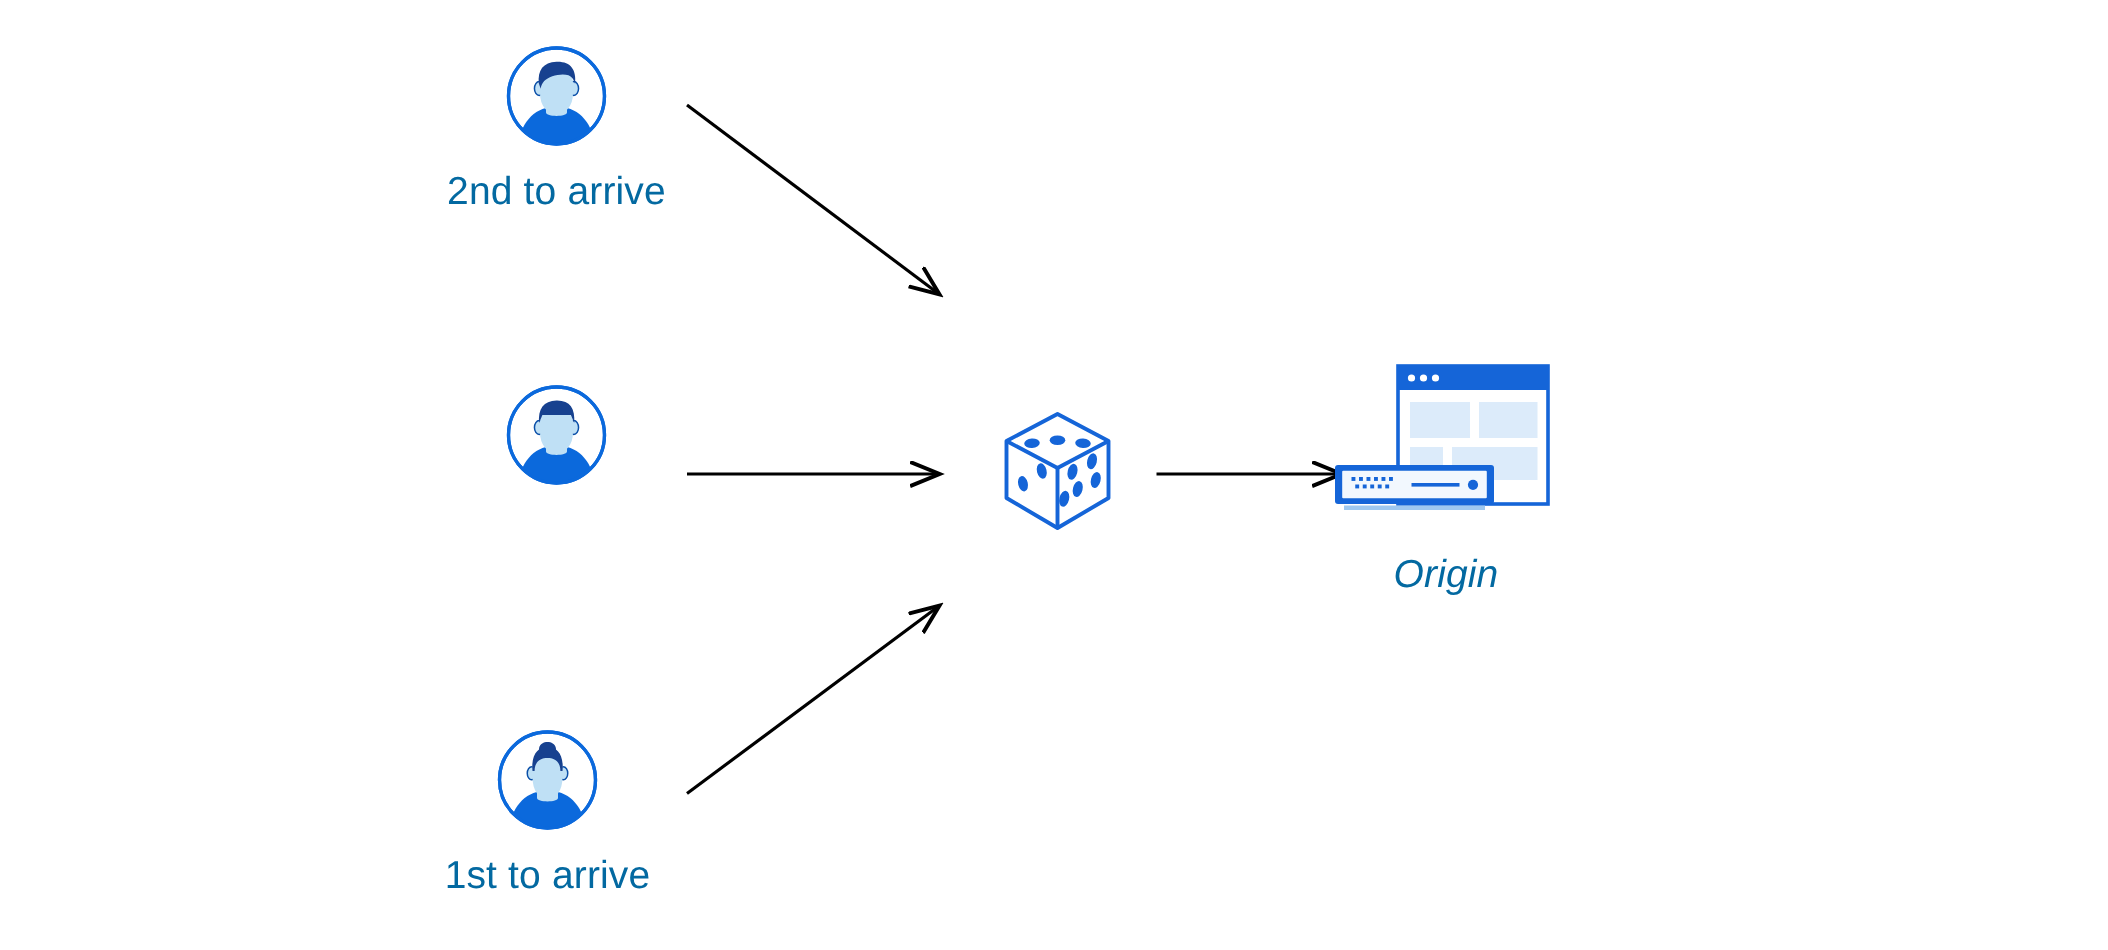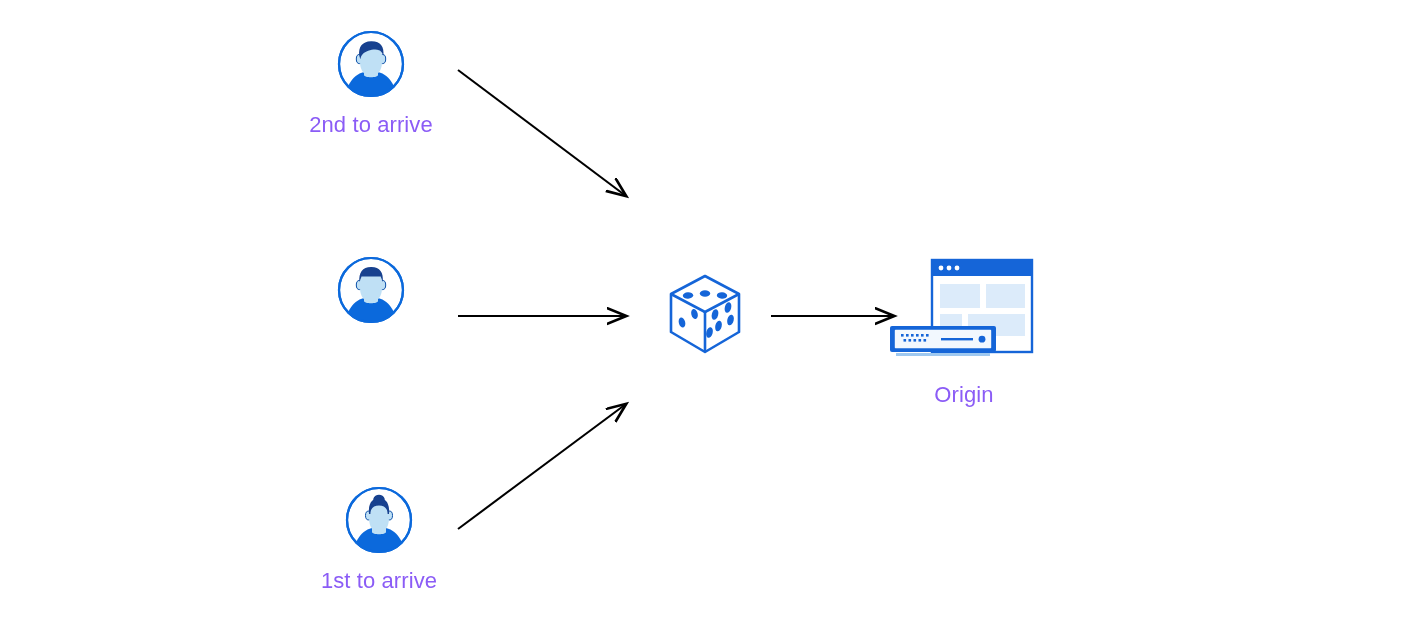--- a/index.html
+++ b/index.html
@@ -25,22 +25,22 @@
     width: 160px;
     text-align: center;
   }
   .avatar-icon {
     display: block;
     margin: 0 auto;
   }
   .node-label {
     display: block;
     font-family: "Liberation Sans", sans-serif;
-    font-size: 22px;
-    color: #8b5cf6;
+    font-size: 26px;
+    color: #0369a1;
     letter-spacing: 0.1px;
     white-space: nowrap;
   }
   .avatar-node .node-label {
     margin-top: 12px;
   }
   .origin-node {
     width: 190px;
     text-align: center;
   }
@@ -113,21 +113,21 @@
         <path d="M29 38 L29 47 C29 50 43 50 43 47 L43 38 Z" fill="#BFE0F5"></path>
         <ellipse cx="24.5" cy="31" rx="3.2" ry="4.6" fill="#BFE0F5" stroke="#0A4FA8" stroke-width="1"></ellipse>
         <ellipse cx="47.5" cy="31" rx="3.2" ry="4.6" fill="#BFE0F5" stroke="#0A4FA8" stroke-width="1"></ellipse>
         <path d="M25 27 C25 16 47 16 47 27 L47 34 C47 43 42 48 36 48 C30 48 25 43 25 34 Z" fill="#BFE0F5"></path>
         <path d="M24.4 28 C23.6 18.6 27.4 13.2 36 13 C44.8 12.8 48.6 18.2 47.8 28 L45.6 22.6 L26.6 22.6 Z" fill="#17418F"></path>
       </g>
       <circle cx="36" cy="36" r="32" fill="none" stroke="#0B69DC" stroke-width="2.2"></circle>
     </svg>
   </div>
 
-  <div class="node avatar-node" id="node-client-1st" style="left:299px; top:484px;">
+  <div class="node avatar-node" id="node-client-1st" style="left:285px; top:484px;">
     <svg class="avatar-icon" width="72" height="72" viewBox="0 0 72 72">
       <defs>
         <clipPath id="clip-av-3">
             <circle cx="36" cy="36" r="32"></circle>
           </clipPath>
       </defs>
       <circle cx="36" cy="36" r="32" fill="#ffffff" stroke="#0B69DC" stroke-width="2.2"></circle>
       <g clip-path="url(#clip-av-3)">
         <path d="M36 43 C22 43 12 53 10 70 L62 70 C60 53 50 43 36 43 Z" fill="#0B69DC"></path>
         <path d="M29 38 L29 48 C29 51 43 51 43 48 L43 38 Z" fill="#BFE0F5"></path>
@@ -161,21 +161,21 @@
       <g fill="#1565D8">
         <ellipse cx="60" cy="50.5" rx="3.2" ry="5.4" transform="rotate(14 60 50.5)"></ellipse>
         <ellipse cx="73" cy="43.5" rx="3.2" ry="5.4" transform="rotate(14 73 43.5)"></ellipse>
         <ellipse cx="63.5" cy="62" rx="3.2" ry="5.4" transform="rotate(14 63.5 62)"></ellipse>
         <ellipse cx="75.5" cy="56" rx="3.2" ry="5.4" transform="rotate(14 75.5 56)"></ellipse>
         <ellipse cx="54.5" cy="68.5" rx="3.2" ry="5.4" transform="rotate(14 54.5 68.5)"></ellipse>
       </g>
     </svg>
   </div>
 
-  <div class="node origin-node" id="node-origin" style="left:869px; top:256px;">
+  <div class="node origin-node" id="node-origin" style="left:869px; top:240px;font-style:italic;">
     <svg width="190" height="110" viewBox="0 0 190 110">
 
       <rect x="63" y="4" width="100" height="92" fill="#ffffff" stroke="#1565D8" stroke-width="2.4"></rect>
       <rect x="63" y="4" width="100" height="16" fill="#1565D8"></rect>
       <g fill="#ffffff">
         <circle cx="72" cy="12" r="2.4"></circle>
         <circle cx="80" cy="12" r="2.4"></circle>
         <circle cx="88" cy="12" r="2.4"></circle>
       </g>
       <rect x="71" y="28" width="40" height="24" fill="#DCEBFA"></rect>

